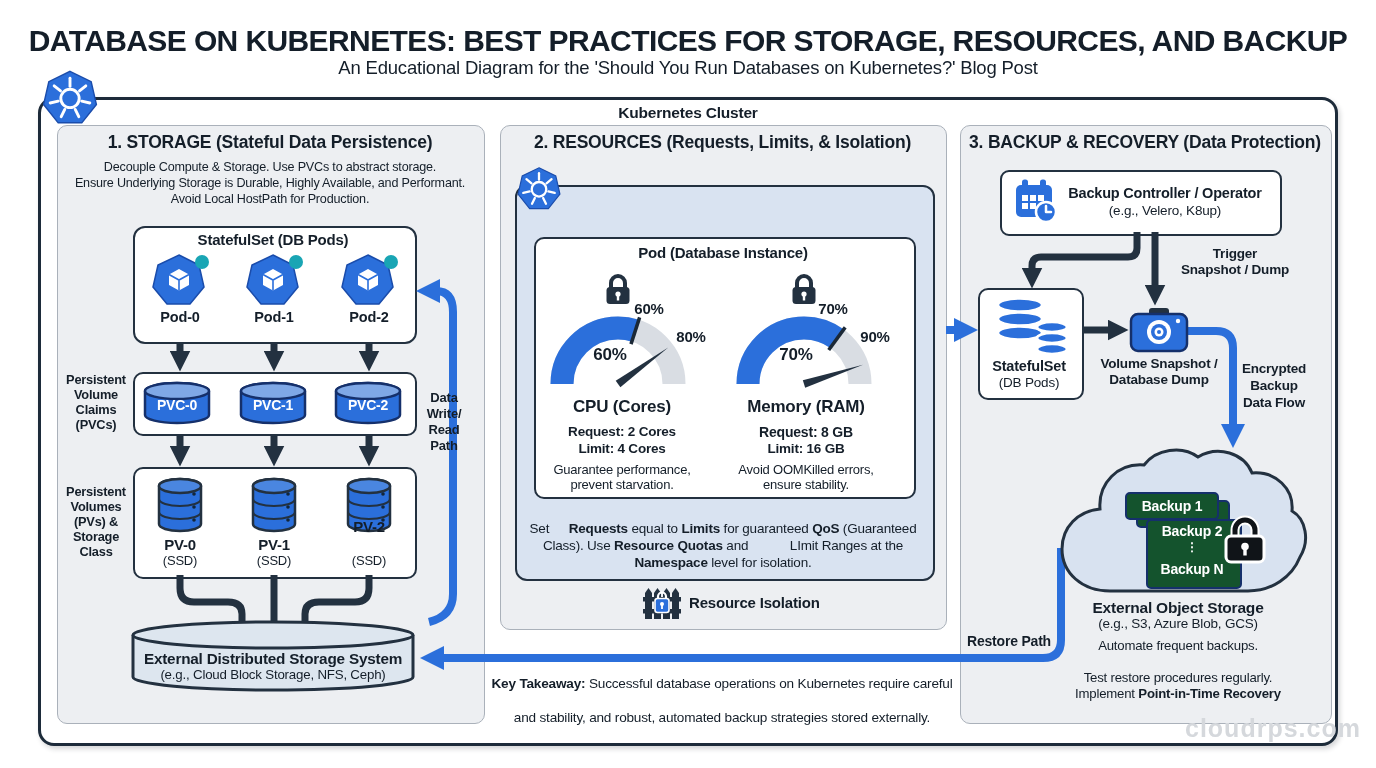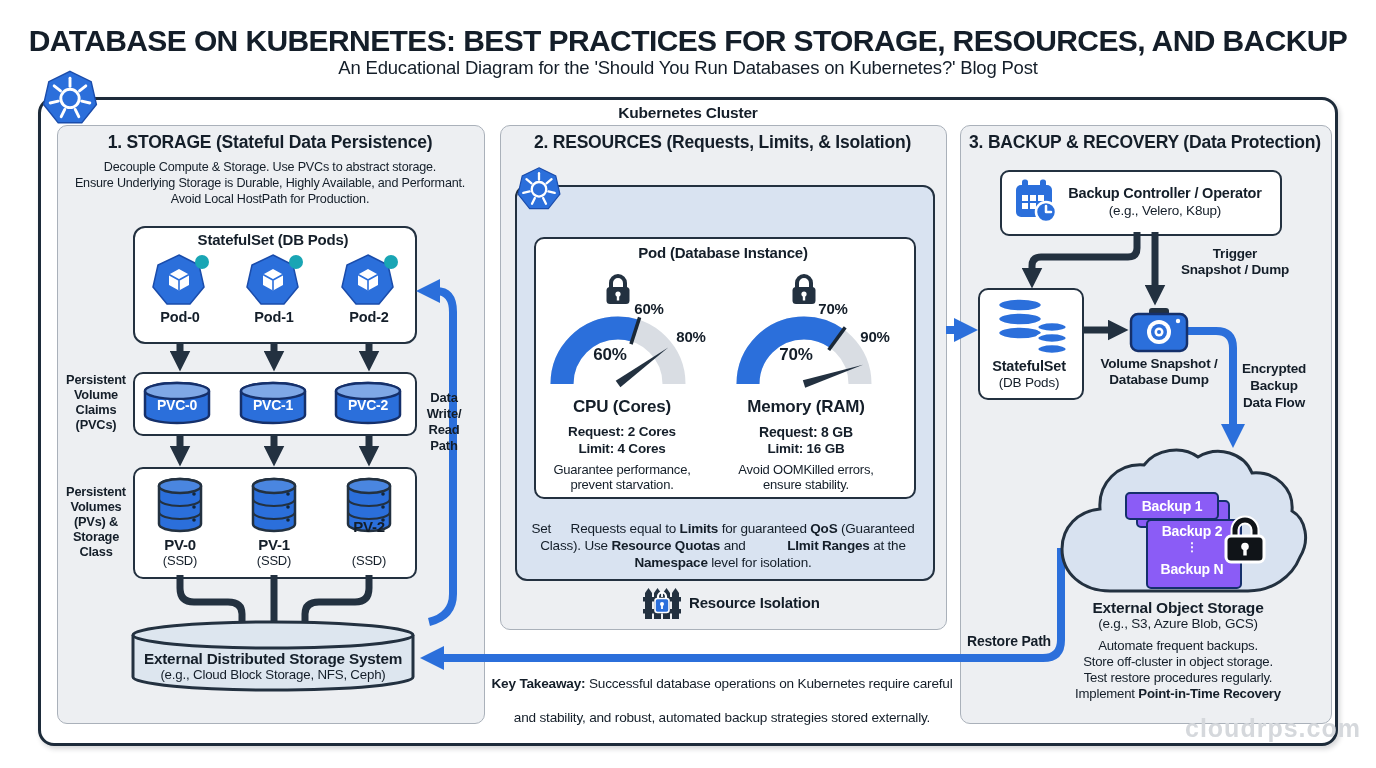--- a/index.html
+++ b/index.html
@@ -9,21 +9,21 @@
   .t{position:absolute;white-space:nowrap;color:#141e29;z-index:7}
   .ctr{text-align:center}
   .b{font-weight:700}
   .panel{position:absolute;background:#edeff2;border:1.5px solid #aab1ba;border-radius:10px;z-index:1}
   .box{position:absolute;background:#fff;border:2.5px solid #233140;border-radius:12px;z-index:2}
   .nodebox{background:#d9e3f1}
   #cluster{position:absolute;left:38px;top:97px;width:1294px;height:643px;background:#fff;
            border:3px solid #1d2b3a;border-radius:16px;box-shadow:2px 3px 5px rgba(20,30,40,.18);z-index:0}
   #wires{position:absolute;left:0;top:0;z-index:3;pointer-events:none}
   .icon{position:absolute;z-index:6}
-  .card{position:absolute;background:#8b5cf6;border:2px solid #15306b;border-radius:5px;z-index:5;
+  .card{position:absolute;background:#14532d;border:2px solid #15306b;border-radius:5px;z-index:5;
         color:#fff;font-weight:700;font-size:14px;text-align:center;line-height:24px}
   .watermark{position:absolute;color:#d5d8dc;font-size:25px;font-weight:700;letter-spacing:1px;z-index:8}
   .seg span{letter-spacing:-0.2px}
 </style>
 </head>
 <body>
 
 <div id="stage">
 
   <svg width="0" height="0" style="position:absolute">
@@ -242,22 +242,22 @@
   </svg>
   <div class="t b ctr" style="left:809px;top:300px;width:48px;font-size:15px">70%</div>
   <div class="t b ctr" style="left:851px;top:328px;width:48px;font-size:15px">90%</div>
   <div class="t b ctr" style="left:764px;top:345px;width:64px;font-size:17px">70%</div>
   <div class="t b ctr" style="left:718px;top:397px;width:176px;font-size:17px">Memory (RAM)</div>
   <div class="t b ctr" style="left:718px;top:424px;width:176px;font-size:14px">Request: 8 GB</div>
   <div class="t b ctr" style="left:718px;top:441px;width:176px;font-size:13.5px">Limit: 16 GB</div>
   <div class="t ctr" style="left:718px;top:462px;width:176px;font-size:13px">Avoid OOMKilled errors,</div>
   <div class="t ctr" style="left:718px;top:477px;width:176px;font-size:13px">ensure stability.</div>
 
-  <div class="t ctr seg" style="left:523px;top:521px;width:400px;font-size:13.5px"><span>Set </span><span style="font-weight: 400; padding-left: 16px;">Requests</span><span> equal to </span><span style="font-weight: 700;">Limits</span><span> for guaranteed </span><span style="font-weight: 700;">QoS</span><span> (Guaranteed</span></div>
-  <div class="t ctr seg" style="left:523px;top:538px;width:400px;font-size:13.5px"><span>Class). Use </span><span style="font-weight: 700;">Resource Quotas</span><span> and </span><span style="font-weight: 700; margin-left: 38px;">LImit Ranges</span><span> at the</span></div>
+  <div class="t ctr seg" style="left:523px;top:521px;width:400px;font-size:13.5px"><span>Set </span><span style="font-weight: 700; padding-left: 16px;">Requests</span><span> equal to </span><span style="font-weight: 700;">Limits</span><span> for guaranteed </span><span style="font-weight: 700;">QoS</span><span> (Guaranteed</span></div>
+  <div class="t ctr seg" style="left:523px;top:538px;width:400px;font-size:13.5px"><span>Class). Use </span><span style="font-weight: 700;">Resource Quotas</span><span> and </span><span style="font-weight: 400; margin-left: 38px;">LImit Ranges</span><span> at the</span></div>
   <div class="t ctr seg" style="left:523px;top:555px;width:400px;font-size:13.5px"><span style="font-weight: 700;">Namespace</span><span> level for isolation.</span></div>
 
   <svg class="icon" style="left:643px;top:585px" width="38" height="36" viewBox="0 0 38 36">
       <use href="#sym-fence"></use>
     </svg>
   <div class="t b" style="left:689px;top:594px;font-size:15px">Resource Isolation</div>
 
   <div class="t ctr seg" style="left:490px;top:676px;width:464px;font-size:13.6px"><span style="font-weight: 700;">Key Takeaway:</span><span> Successful database operations on Kubernetes require careful</span></div>
   <div class="t ctr" style="left:490px;top:710px;width:464px;font-size:13.6px">and stability, and robust, automated backup strategies stored externally.</div>
 
@@ -299,21 +299,20 @@
   <div class="t b ctr" style="left:1146px;top:523px;width:92px;font-size:14px;color:#fff;z-index:7">Backup 2</div>
   <div class="t b ctr" style="left:1146px;top:540px;width:92px;font-size:12px;color:#fff;z-index:7">⋮</div>
   <div class="t b ctr" style="left:1146px;top:561px;width:92px;font-size:14px;color:#fff;z-index:7">Backup N</div>
   <svg class="icon" style="left:1224px;top:514px;z-index:7" width="42" height="50" viewBox="0 0 42 50">
       <use href="#sym-lock-b"></use>
     </svg>
 
   <div class="t b ctr" style="left:1008px;top:599px;width:340px;font-size:15.5px">External Object Storage</div>
   <div class="t ctr" style="left:1008px;top:616px;width:340px;font-size:13.5px">(e.g., S3, Azure Blob, GCS)</div>
   <div class="t ctr" style="left:1008px;top:638px;width:340px;font-size:13.2px">Automate frequent backups.</div>
-  <div class="t ctr" style="left:1008px;top:654px;width:340px;font-size:13.2px">Store off-cluster in object storage.</div>
   <div class="t ctr" style="left:1008px;top:670px;width:340px;font-size:13.2px">Test restore procedures regularly.</div>
   <div class="t ctr seg" style="left:1008px;top:686px;width:340px;font-size:13.2px"><span>Implement </span><span style="font-weight: 700;">Point-in-Time Recovery</span></div>
 
   <div class="t b ctr" style="left:959px;top:633px;width:100px;font-size:14px">Restore Path</div>
 
   <div class="watermark" style="left:1185px;top:714px">cloudrps.com</div>
 
   <svg id="wires" width="1376" height="768" viewBox="0 0 1376 768">
 
     <g stroke="#233140" stroke-width="7" fill="none" stroke-linejoin="round">

